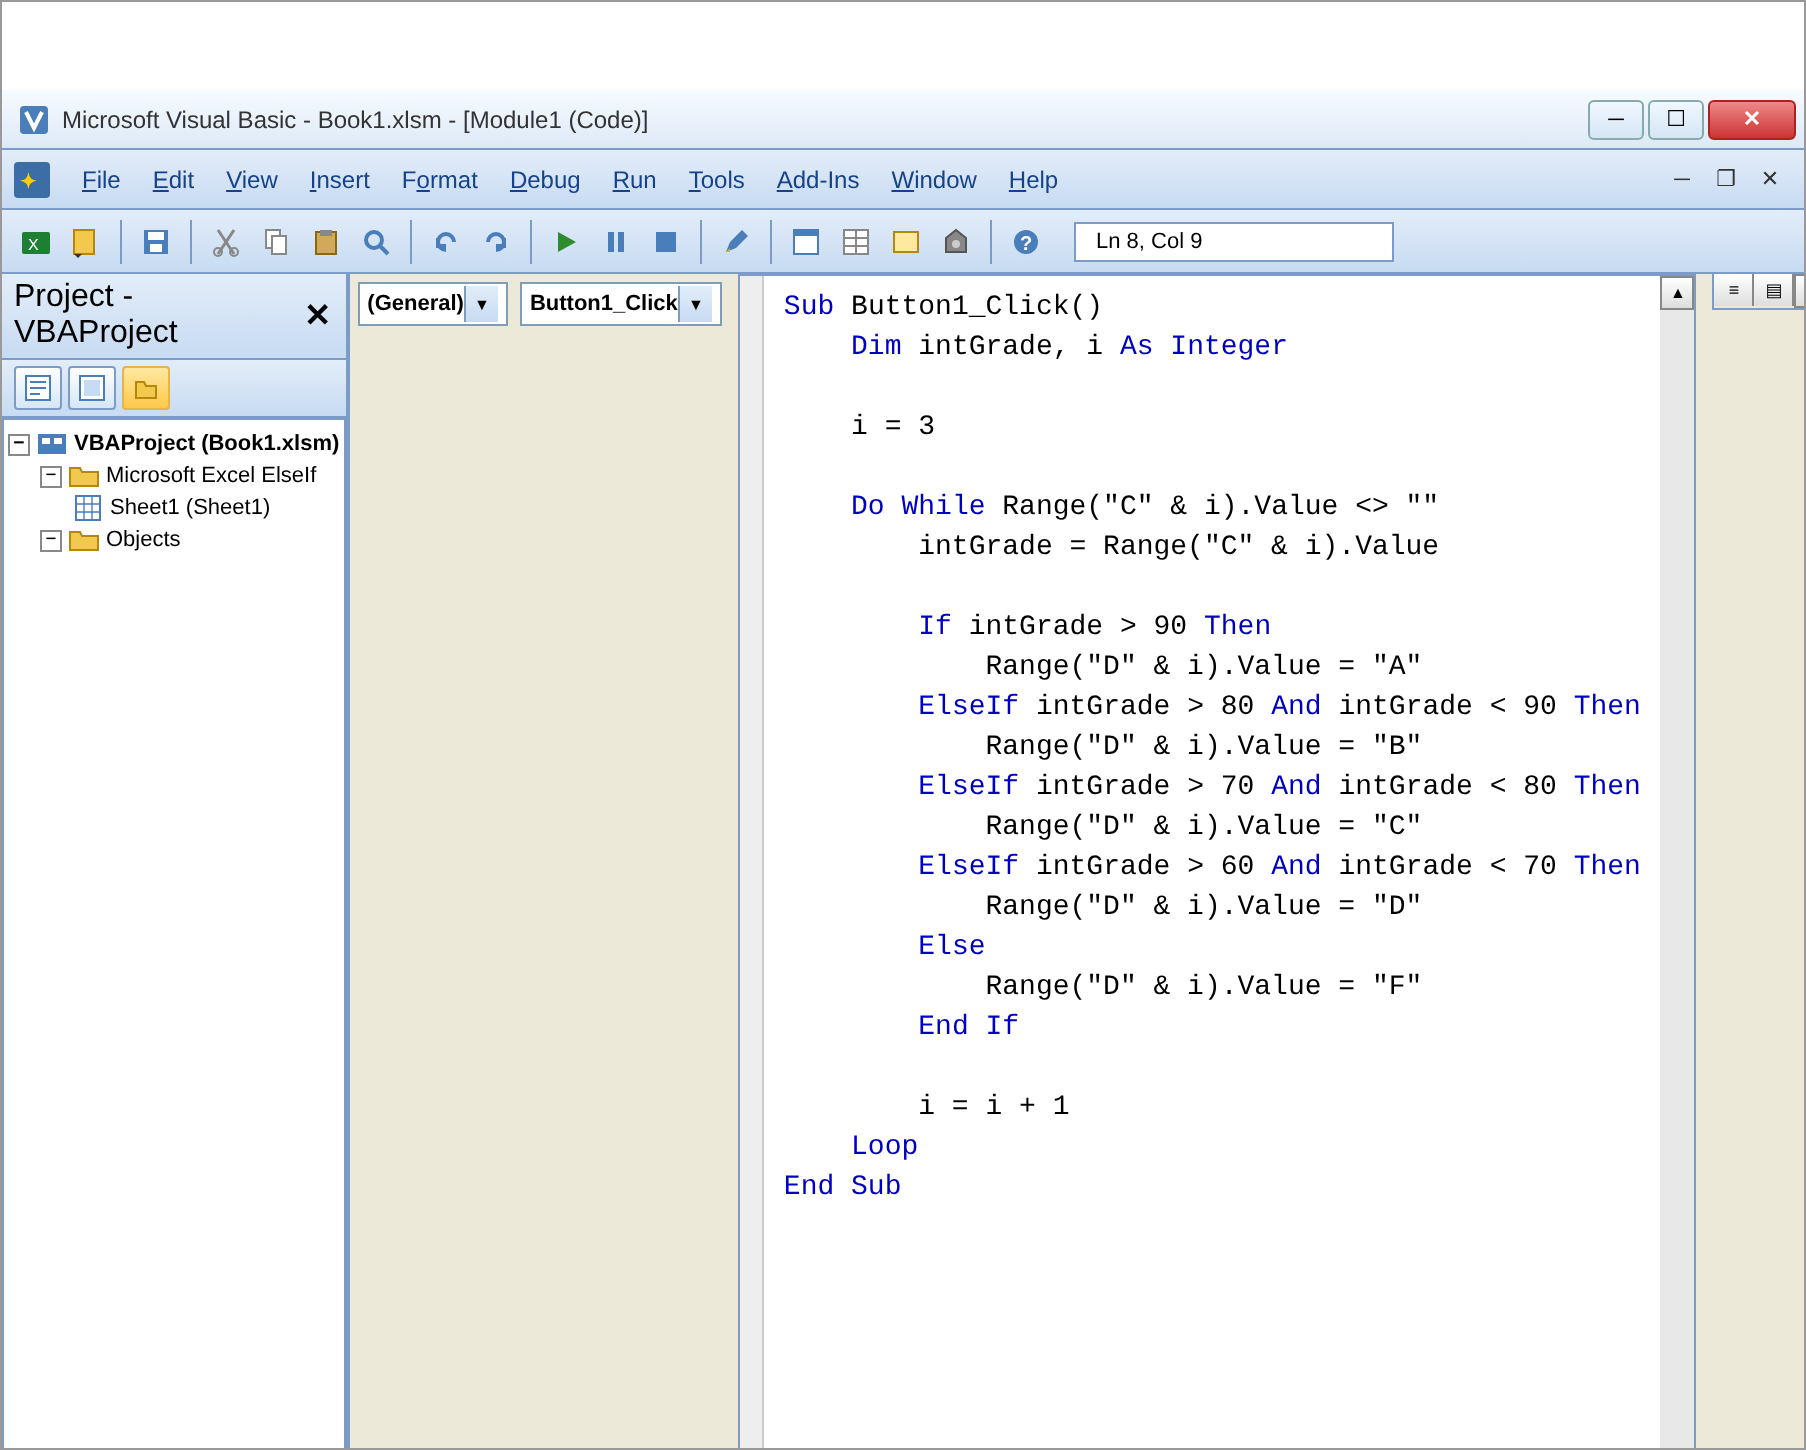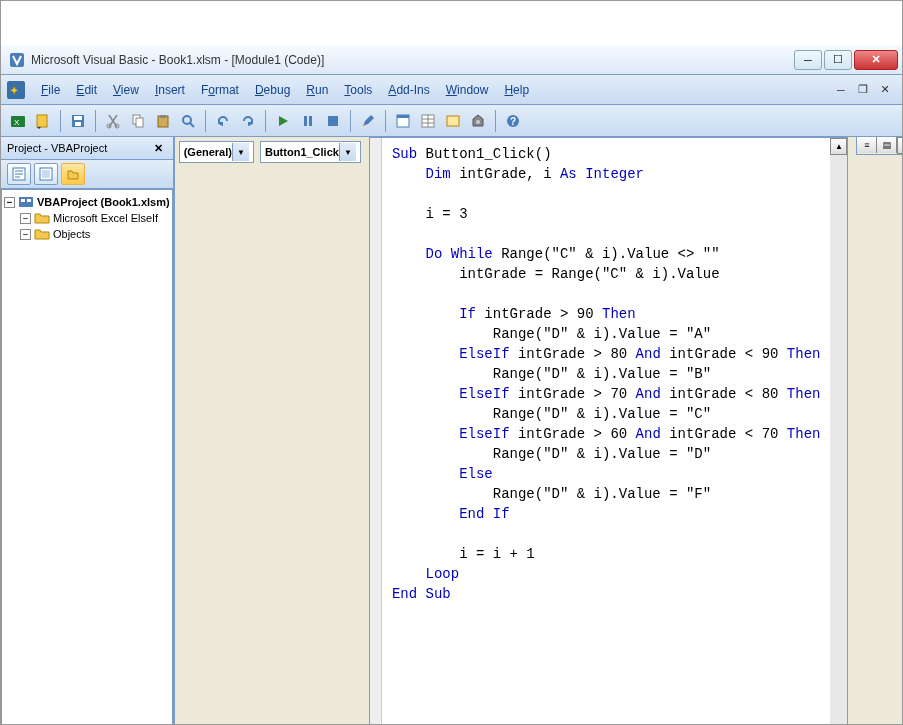--- a/index.html
+++ b/index.html
@@ -25,21 +25,21 @@
 .toolbar { height: 32px; background: linear-gradient(#e3edf9,#c7dbf2); border-bottom:1px solid #7a9cc6; display:flex; align-items:center; padding:0 6px; gap:3px; }
 .tbtn { width:22px; height:22px; border:1px solid transparent; display:flex; align-items:center; justify-content:center; cursor:pointer; border-radius:3px; }
 .tsep { width:1px; height:22px; background:#7a9cc6; margin:0 3px; }
 .statusbox { margin-left:10px; background:#fff; border:1px solid #7a9cc6; padding:2px 10px; font-size:11px; min-width:160px; height:20px; display:flex; align-items:center; }
 
 
 .main { display:flex; height: calc(100% - 92px); }
 
 
 .project-pane { width: 234px; border-right: 2px solid #7a9cc6; display:flex; flex-direction:column; background:#ece9d8; }
-.pane-title { background: linear-gradient(#e3edf9,#c7dbf2); border-bottom:1px solid #7a9cc6; padding:3px 6px; display:flex; align-items:center; font-size:11px; }
+.pane-title { background: linear-gradient(#e3edf9,#c7dbf2); border-bottom:1px solid #7a9cc6; padding:3px 6px; display:flex; align-items:center; font-size:16px; }
 .pane-title .x { margin-left:auto; width:16px; height:16px; display:flex; align-items:center; justify-content:center; cursor:pointer; font-weight:bold; }
 .view-btns { background: linear-gradient(#e3edf9,#c7dbf2); padding:3px 6px; display:flex; gap:3px; border-bottom:1px solid #7a9cc6; }
 .vbtn { width:24px; height:22px; border:1px solid #7a9cc6; background:linear-gradient(#fff,#d5e6f5); border-radius:2px; cursor:pointer; display:flex; align-items:center; justify-content:center; }
 .vbtn.active { background: linear-gradient(#ffe8a0,#ffc94a); border-color:#e8b44a; }
 .tree { flex:1; background:#fff; border:1px solid #7a9cc6; margin:0; overflow:auto; font-size:11px; padding:4px 2px; font-family: Tahoma, sans-serif; }
 .tree-row { display:flex; align-items:center; padding:1px 0; white-space:nowrap; cursor:pointer; }
 .tree-row.bold { font-weight:bold; }
 .exp { width:11px; height:11px; border:1px solid #888; background:#fff; display:inline-flex; align-items:center; justify-content:center; font-size:9px; line-height:1; margin-right:3px; cursor:pointer; font-family:monospace; }
 .ticon { width:16px; height:14px; margin-right:3px; display:inline-flex; align-items:center; justify-content:center; }
 .indent1 { padding-left: 16px; }
@@ -226,20 +226,21 @@
         <circle cx="8" cy="9" r="2" fill="#ccc"></circle>
       </svg>
     </div>
   <div class="tsep"></div>
   <div class="tbtn">
       <svg width="16" height="16">
         <circle cx="8" cy="8" r="6" fill="#4a7ebb"></circle>
         <text x="5" y="12" font-size="10" fill="#fff" font-weight="bold">?</text>
       </svg>
     </div>
+  <div class="statusbox">Ln 8, Col 9</div>
 </div>
 
 <div class="main">
 
   <div class="project-pane">
     <div class="pane-title">
       <span>Project - VBAProject</span>
       <span class="x">✕</span>
     </div>
     <div class="view-btns">
@@ -274,20 +275,29 @@
         <span>VBAProject (Book1.xlsm)</span>
       </div>
       <div class="tree-row indent1">
         <span class="exp">−</span>
         <span class="ticon">
             <svg width="16" height="14">
               <path d="M1 3 L6 3 L7 5 L15 5 L15 12 L1 12 Z" fill="#f2c94c" stroke="#b8860b"></path>
             </svg>
           </span>
         <span>Microsoft Excel ElseIf</span>
+      </div>
+      <div class="tree-row indent2">
+        <span class="ticon">
+            <svg width="16" height="14">
+              <rect x="2" y="1" width="12" height="12" fill="#fff" stroke="#4a7ebb"></rect>
+              <path d="M2 5 H14 M2 9 H14 M6 1 V13 M10 1 V13" stroke="#4a7ebb" stroke-width="0.7"></path>
+            </svg>
+          </span>
+        <span>Sheet1 (Sheet1)</span>
       </div>
       <div class="tree-row indent1">
         <span class="exp">−</span>
         <span class="ticon">
             <svg width="16" height="14">
               <path d="M1 3 L6 3 L7 5 L15 5 L15 12 L1 12 Z" fill="#f2c94c" stroke="#b8860b"></path>
             </svg>
           </span>
         <span>Objects</span>
       </div>

